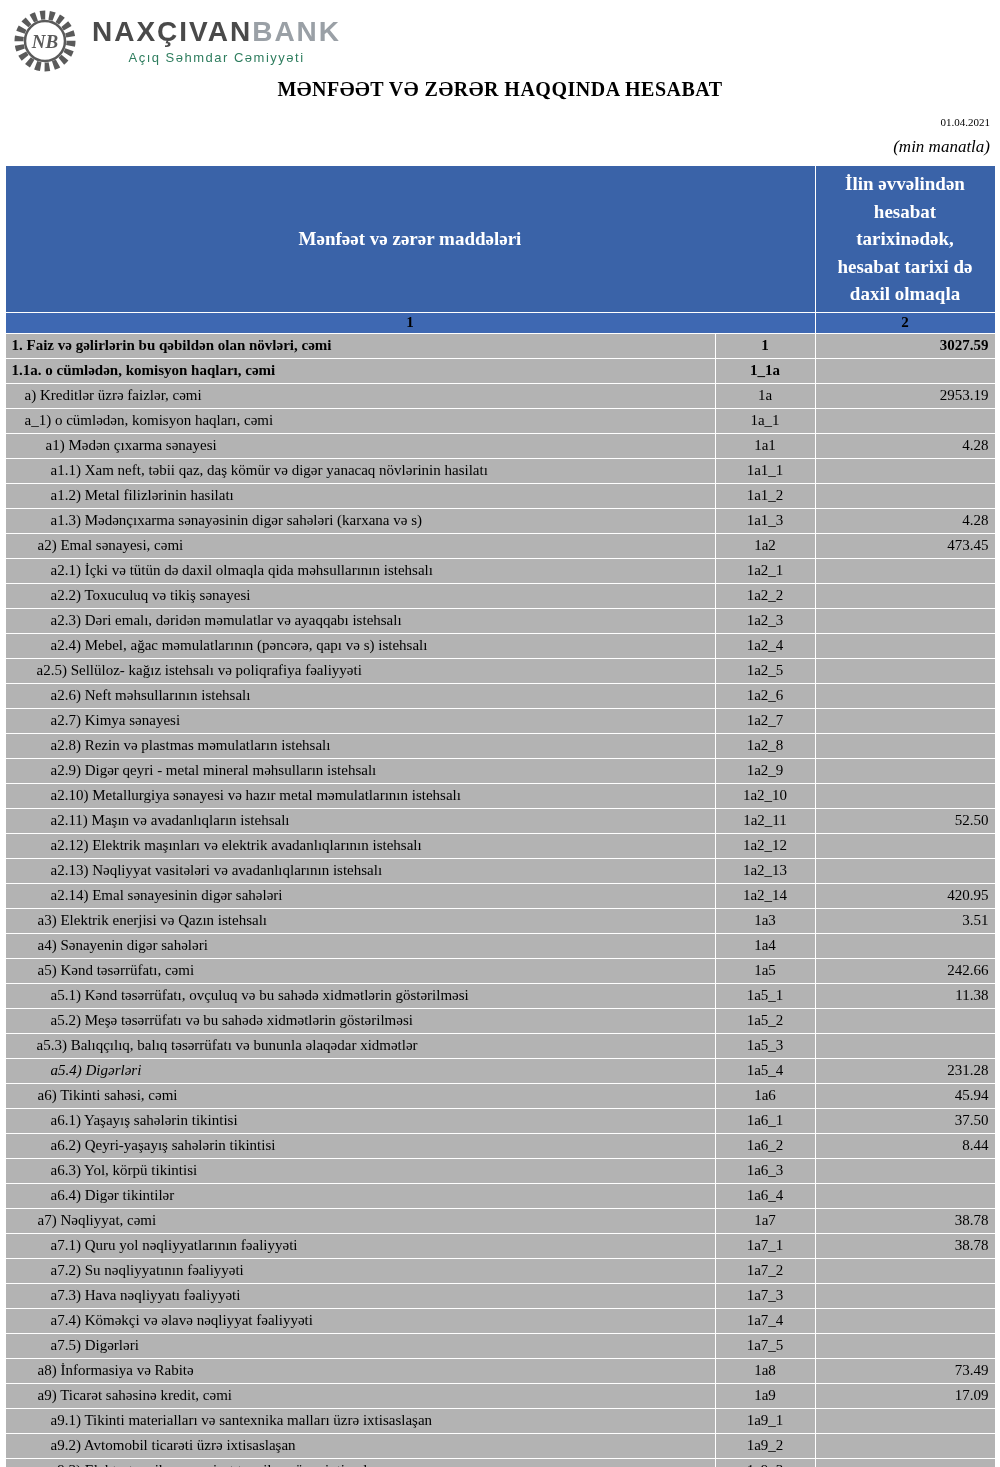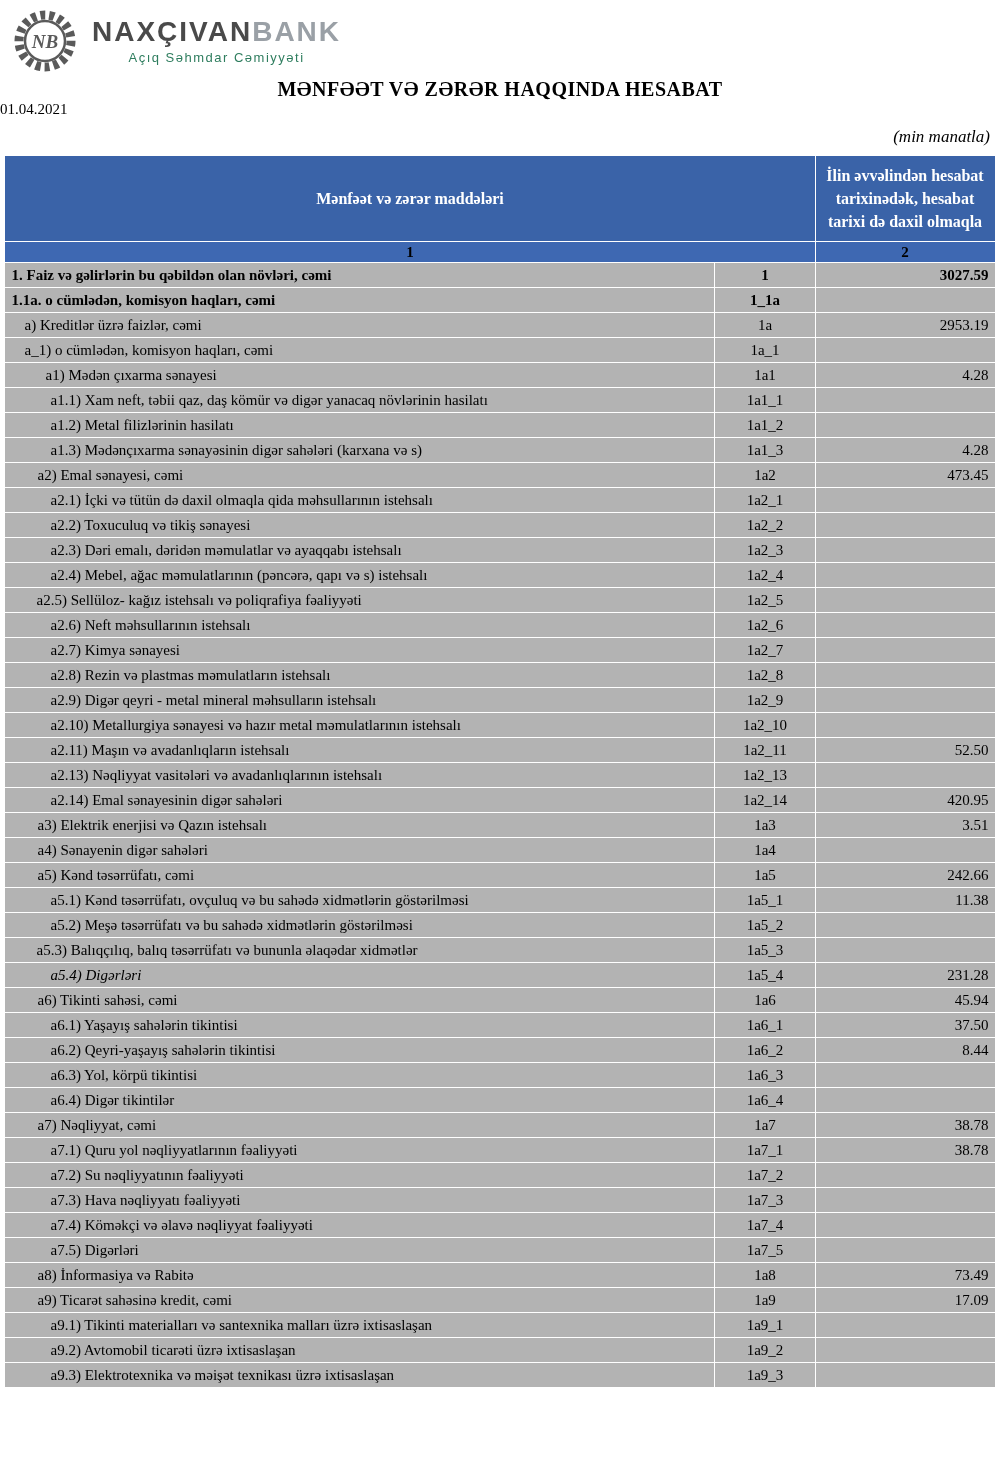--- a/index.html
+++ b/index.html
@@ -25,31 +25,31 @@
   }
   .brand-name .muted{color:var(--brand-gray);}
   .brand-sub{
     font-family:"Liberation Sans", sans-serif;font-size:13px;letter-spacing:1.5px;
     color:var(--subtitle-green);margin-top:4px;
   }
   .title{
     text-align:center;font-size:20px;font-weight:bold;margin:4px 0 0 0;
     letter-spacing:0.5px;
   }
-  .date{ text-align:left;padding-right:10px;font-size:15px;margin-top:0; }
+  .date{ text-align:right;padding-right:10px;font-size:11px;margin-top:15px; }
   .unit{ text-align:right;padding-right:10px;font-size:17px;font-style:italic;margin-top:9px; }
   table.report{
     width:990px;margin:8px auto 0 auto;border-collapse:collapse;table-layout:fixed;
     border:1px solid #3a3a3a;
   }
   table.report th, table.report td{
     border:1px solid #ffffff;vertical-align:middle;
   }
   tr.head-row th{
-    background:var(--header-bg);color:#ffffff;font-weight:bold;font-size:16px;
+    background:var(--header-bg);color:#ffffff;font-weight:bold;font-size:19px;
     height:86px;text-align:center;padding:4px 8px;line-height:1.45;
   }
   tr.num-row th{
     background:var(--numrow-bg);color:#000000;font-weight:bold;font-size:15px;
     height:21px;text-align:center;padding:0;
   }
   tbody td{
     background:var(--body-bg);font-size:15px;height:25px;padding:1px 4px;
     white-space:nowrap;overflow:hidden;
   }
@@ -192,20 +192,25 @@
           <td class="c-label" style="padding-left: 45px;">a2.10) Metallurgiya sənayesi və hazır metal məmulatlarının istehsalı</td>
           <td class="c-code">1a2_10</td>
           <td class="c-value"></td>
         </tr>
         <tr>
           <td class="c-label" style="padding-left: 45px;">a2.11) Maşın və avadanlıqların istehsalı</td>
           <td class="c-code">1a2_11</td>
           <td class="c-value">52.50</td>
         </tr>
         <tr>
+          <td class="c-label" style="padding-left: 45px;">a2.12) Elektrik maşınları və elektrik avadanlıqlarının istehsalı</td>
+          <td class="c-code">1a2_12</td>
+          <td class="c-value"></td>
+        </tr>
+        <tr>
           <td class="c-label" style="padding-left: 45px;">a2.13) Nəqliyyat vasitələri və avadanlıqlarının istehsalı</td>
           <td class="c-code">1a2_13</td>
           <td class="c-value"></td>
         </tr>
         <tr>
           <td class="c-label" style="padding-left: 45px;">a2.14) Emal sənayesinin digər sahələri</td>
           <td class="c-code">1a2_14</td>
           <td class="c-value">420.95</td>
         </tr>
         <tr>

